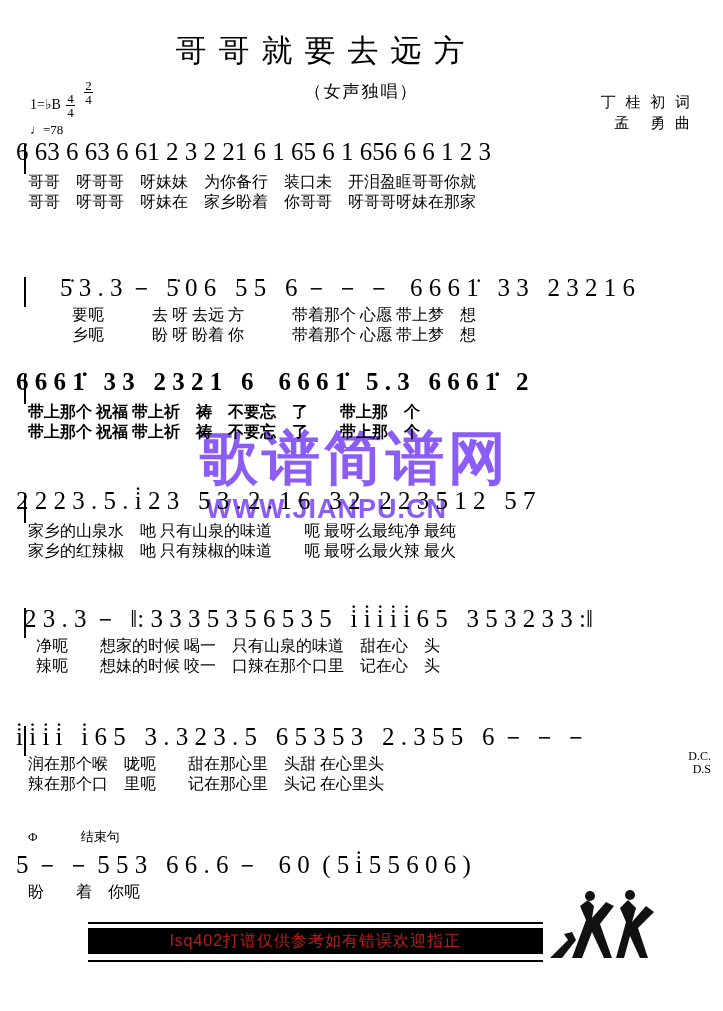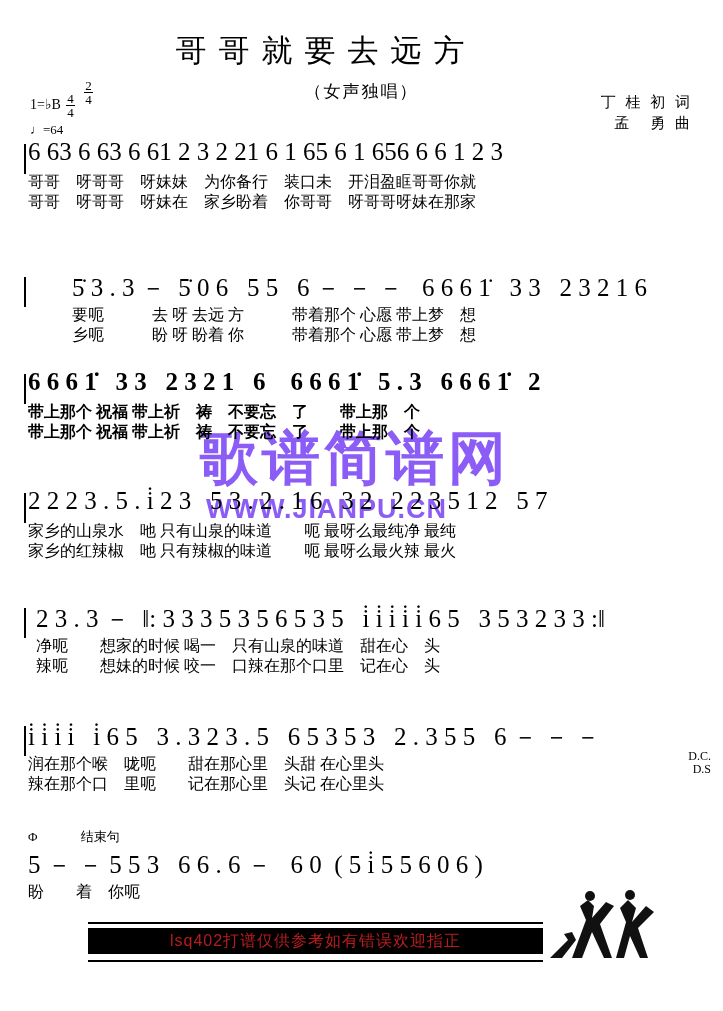--- a/index.html
+++ b/index.html
@@ -76,21 +76,21 @@
 
   
   .sys{position:absolute;left:0;width:723px;z-index:2;}
   .notes{
     position:relative;
     height:34px;
     font-family:"Liberation Serif", serif;
     font-size:25px;
     white-space:pre;
     letter-spacing:0px;
-    margin-left:28px;
+    margin-left:16px;
   }
   .lyr{
     position:relative;
     font-size:16px;
     white-space:pre;
     margin-left:28px;
     letter-spacing:0px;
     height:23px;
   }
   .lyr2{margin-top:-3px;}
@@ -152,21 +152,21 @@
     <span class="frac">
       <span class="num">4</span>
       <span>4</span>
     </span>
     <span class="frac" style="margin-left:6px;position:relative;top:-13px;">
       <span class="num">2</span>
       <span>4</span>
     </span>
   </div>
   <div class="tempo">
-    <span>♩</span><span>=64</span>
+    <span>♩</span><span>=78</span>
   </div>
 
   <div class="composer">
     <div>丁 桂 初 词</div>
     <div>孟　勇 曲</div>
   </div>
 
   <div class="sys" style="top:138px;">
     <div class="leftbar" style="top:6px;height:30px;"></div>
     <div class="notes">6 63 6 63 6 61 2 3 2 21 6 1 65 6 1 656 6 6 1 2 3</div>

